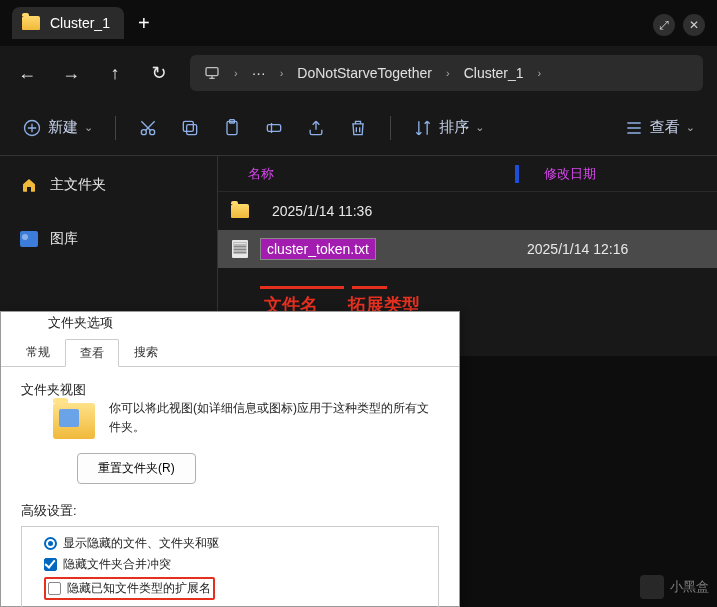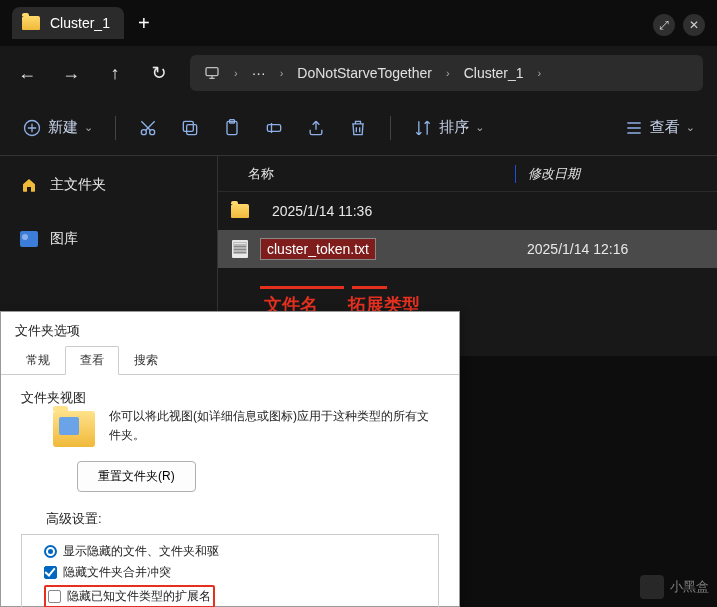--- a/index.html
+++ b/index.html
@@ -23,48 +23,48 @@
 .spacer { flex:1; }
 .main { display:flex; background:#181818; height:200px; }
 .side { width:218px; padding:12px 8px; border-right:1px solid #333; display:flex; flex-direction:column; gap:20px; }
 .sitem { display:flex; align-items:center; gap:12px; padding:8px 12px; color:#e8e8e8; font-size:14px; border-radius:4px; }
 .sitem:first-child { background:transparent; }
 .home-ic { width:18px; height:16px; position:relative; }
 .home-ic svg { fill:#f0b93a; }
 .pic-ic { width:18px; height:16px; background:#3b7dd8; border-radius:2px; position:relative; }
 .pic-ic:after { content:""; position:absolute; left:2px; top:3px; width:6px; height:6px; border-radius:50%; background:#fff; opacity:.4; }
 .content { flex:1; }
-.cols { display:flex; align-items:center; height:36px; padding:0 12px; color:#e5e5e5; font-size:13px; border-bottom:1px solid #2a2a2a; }
+.cols { display:flex; align-items:center; height:36px; padding:0 12px; color:#d946ef; font-size:13px; border-bottom:1px solid #2a2a2a; }
 .col-name { flex:1; padding-left:18px; }
-.col-date { width:190px; border-left:1px solid #1d4ed8; padding-left:12px;font-style:italic; }
+.col-date { width:190px; border-left:4px solid #1d4ed8; padding-left:25px; }
 .row { display:flex; align-items:center; height:38px; padding:0 12px; color:#e8e8e8; font-size:14px; }
 .row.sel { background:#4a4a4a; }
 .row .ic { width:20px; display:flex; justify-content:center; margin-right:10px; }
 .txt-ic { width:16px; height:18px; background:#e8e8e8; border-radius:1px; position:relative; }
 .txt-ic:before { content:""; position:absolute; top:3px; left:2px; right:2px; height:1px; box-shadow:0 0 0 .5px #888,0 3px 0 .5px #888,0 6px 0 .5px #888,0 9px 0 .5px #888; }
 .row .nm { flex:1; }
 .row .dt { width:190px; padding-left:12px; }
-.editname { background:#7f1d1d; border:1px solid #888; padding:2px 6px; color:#fff; font-size:14px; display:inline-block; }
+.editname { background:#a21caf; border:1px solid #888; padding:2px 6px; color:#fff; font-size:14px; display:inline-block; }
 .uline-red { position:absolute; height:3px; background:#e53020; }
 .anno { position:absolute; color:#e53020; font-size:18px; font-weight:600; line-height:1.1; }
 .dialog { position:absolute; top:311px; left:0; width:460px; height:296px; background:#fff; border:1px solid #999; box-shadow:2px 2px 8px rgba(0,0,0,.3); font-size:13px; color:#222; }
-.dlg-title { padding:10px 14px 6px; font-size:13px; }
-.dlg-tabs { display:flex; padding:0 10px; border-bottom:1px solid #ccc; }
+.dlg-title { padding:2px 14px 6px; font-size:13px;margin-left:33px; }
+.dlg-tabs { display:flex; padding:0 10px; border-bottom:1px solid #ccc;align-items:center; }
 .dtab { padding:5px 14px 4px; border:1px solid transparent; color:#333; font-size:12px; }
 .dtab.act { background:#fff; border:1px solid #ccc; border-bottom:1px solid #fff; border-radius:2px 2px 0 0; margin-bottom:-1px; }
 .dlg-body { padding:14px 20px; }
 .sect-title { }
 .sect-row { display:flex; gap:14px; align-items:flex-start;padding-left:32px; }
 .fv-ic { width:42px; height:36px; background:linear-gradient(#ffe28a,#f0b93a); border-radius:3px; position:relative; margin-top:4px; }
 .fv-ic:before { content:""; position:absolute; top:-5px; left:0; width:15px; height:5px; background:#ffe28a; border-radius:3px 3px 0 0; }
 .fv-ic:after { content:""; position:absolute; top:6px; left:6px; width:20px; height:18px; background:#6aa3e8; border-radius:2px; }
 .fv-txt { flex:1; font-size:12px; line-height:1.6; }
 .dlg-btns { display:flex; gap:22px; margin-top:14px; margin-left:56px; }
 .wbtn { border:1px solid #b0b0b0; background:#fdfdfd; border-radius:4px; padding:6px 20px; font-size:12px; }
-.adv-title { margin-top:18px; margin-bottom:6px;margin-left:25px; }
+.adv-title { margin-top:18px; margin-bottom:6px; }
 .adv-list { border:1px solid #ccc; padding:6px 8px; height:100px; overflow:hidden; }
 .adv-item { display:flex; align-items:center; gap:6px; font-size:12px; padding:2px 0 2px 14px; }
 .radio { width:13px; height:13px; border:2px solid #0067c0; border-radius:50%; position:relative; flex-shrink:0; }
 .radio.on:after { content:""; position:absolute; inset:2px; background:#0067c0; border-radius:50%; }
 .cb { width:13px; height:13px; border:1.5px solid #888; border-radius:2px; flex-shrink:0; position:relative; }
 .cb.on { background:#0067c0; border-color:#0067c0; }
 .cb.on:after { content:""; position:absolute; left:2px; top:-1px; width:4px; height:8px; border:solid #fff; border-width:0 2px 2px 0; transform:rotate(40deg); }
 .redbox { border:2px solid #e53020; border-radius:2px; padding:1px 2px; display:inline-flex; align-items:center; gap:6px; }
 .watermark { position:absolute; right:8px; bottom:8px; display:flex; align-items:center; gap:6px; opacity:.6; }
 .watermark .cube { width:24px; height:24px; background:#3a3a3a; border-radius:4px; }

